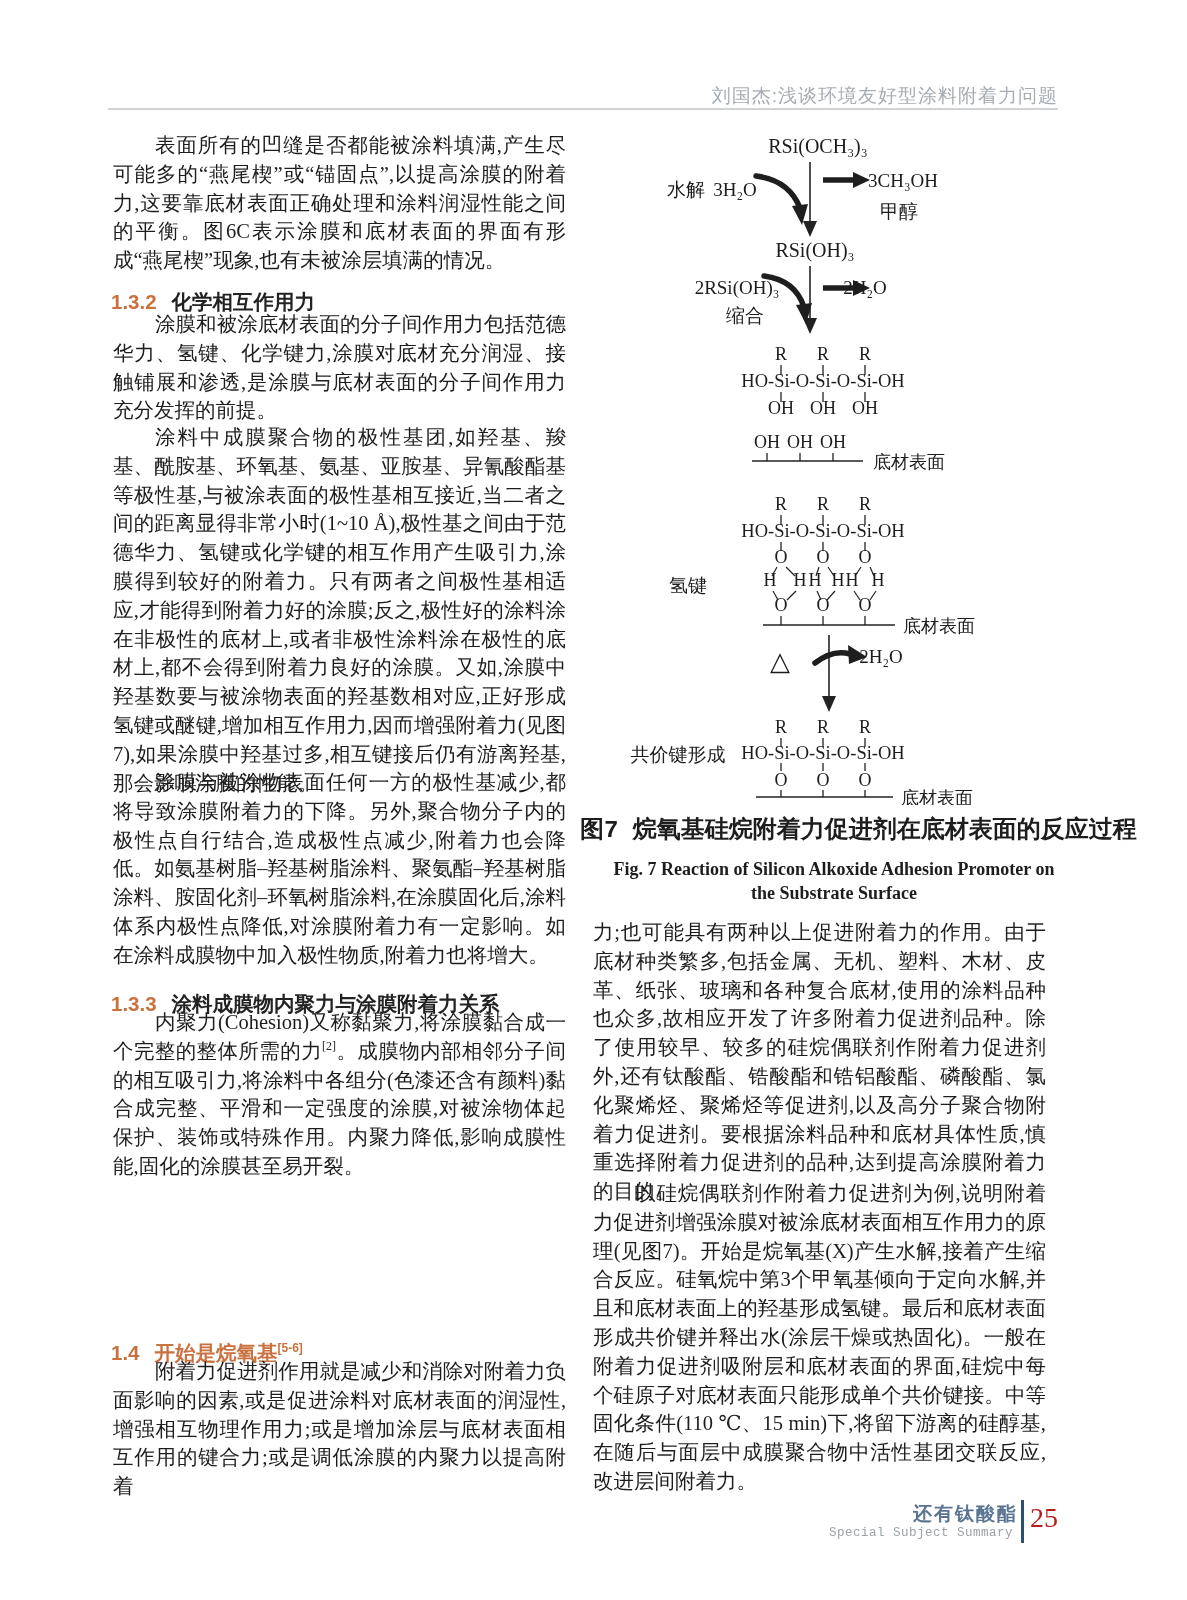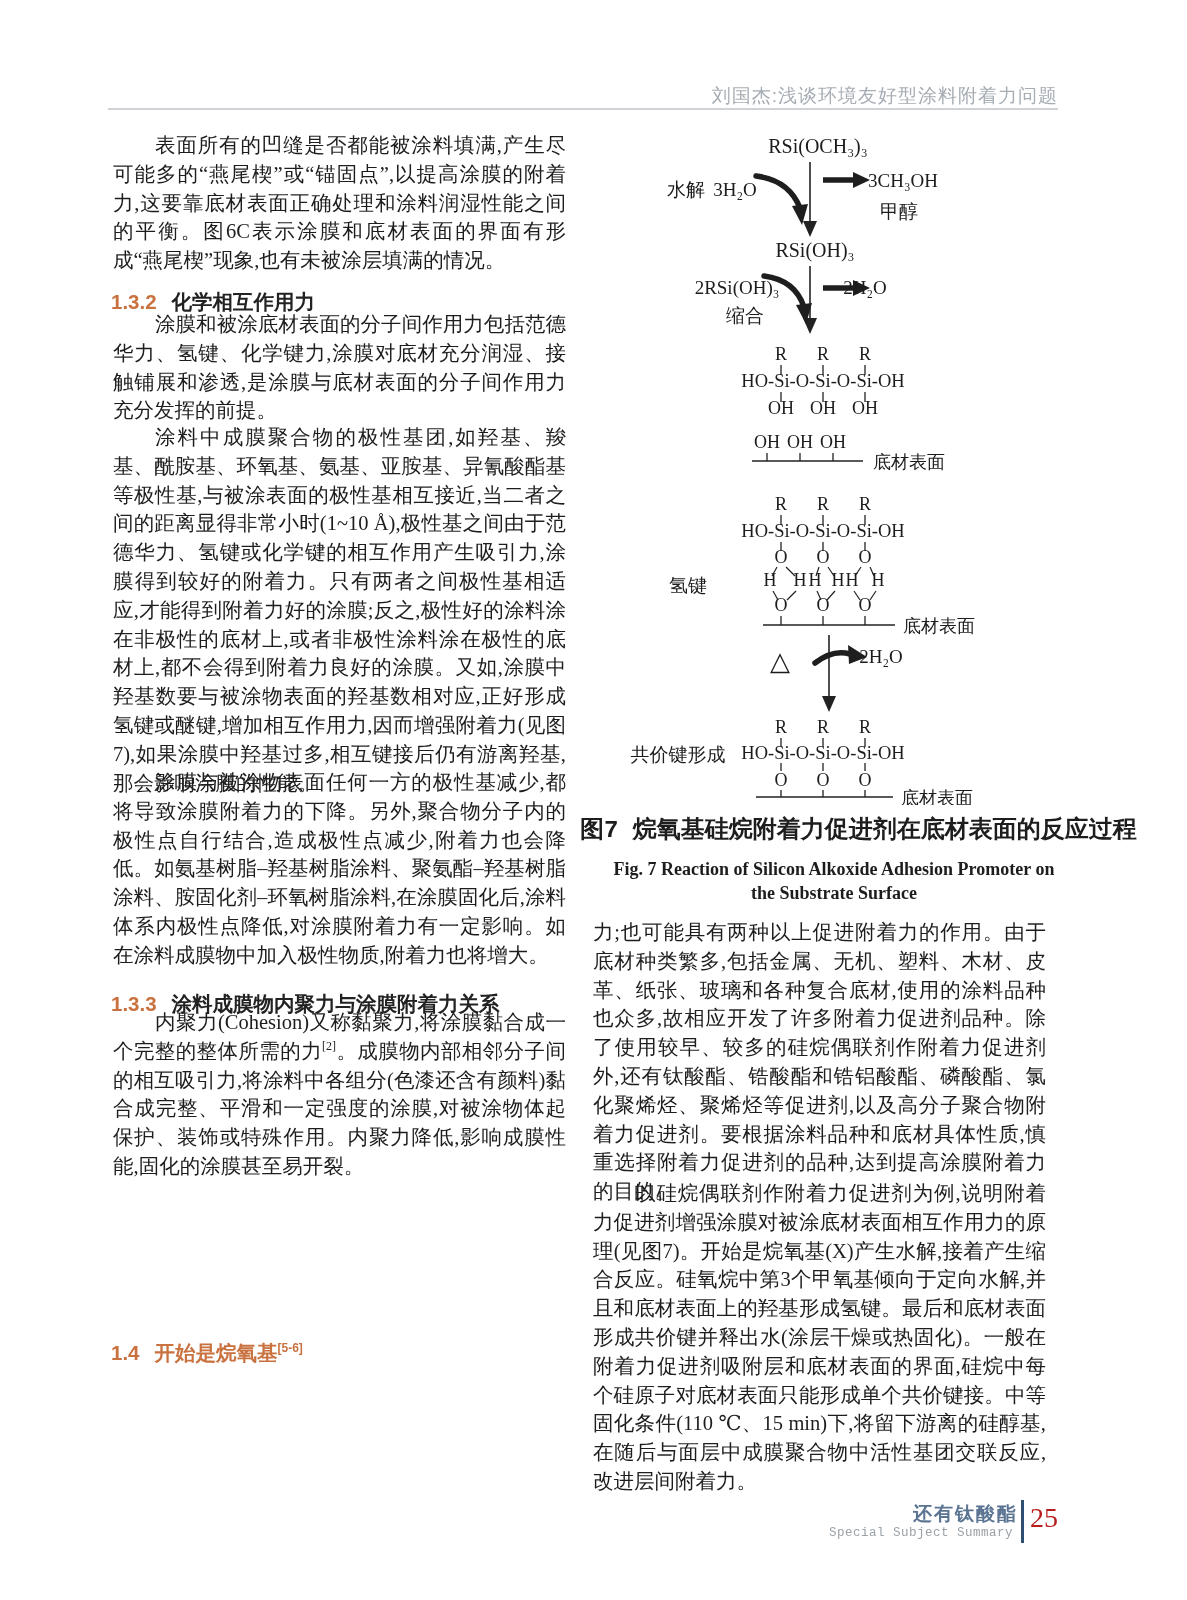--- a/index.html
+++ b/index.html
@@ -86,20 +86,21 @@
 
   <p class="para lcol indent" style="top:768px;">涂膜与被涂物表面任何一方的极性基减少,都将导致涂膜附着力的下降。另外,聚合物分子内的极性点自行结合,造成极性点减少,附着力也会降低。如氨基树脂–羟基树脂涂料、聚氨酯–羟基树脂涂料、胺固化剂–环氧树脂涂料,在涂膜固化后,涂料体系内极性点降低,对涂膜附着力有一定影响。如在涂料成膜物中加入极性物质,附着力也将增大。</p>
 
   <h3 class="h-sec" style="top:978px;"><span class="h-num">1.3.3</span><span>涂料成膜物内聚力与涂膜附着力关系</span></h3>
 
   <p class="para lcol indent" style="top:1008px;"><span>内聚力(Cohesion)又称黏聚力,将涂膜黏合成一个完整的整体所需的力</span><sup class="ref">[2]</sup><span>。成膜物内部相邻分子间的相互吸引力,将涂料中各组分(色漆还含有颜料)黏合成完整、平滑和一定强度的涂膜,对被涂物体起保护、装饰或特殊作用。内聚力降低,影响成膜性能,固化的涂膜甚至易开裂。</span></p>
 
 
   <h3 class="h-sec" style="top:1327px;"><span class="h-num">1.4</span><span class="h-orange">开始是烷氧基</span><sup class="ref h-orange">[5-6]</sup></h3>
 
+  <p class="para lcol indent" style="top:1357px;">附着力促进剂作用就是减少和消除对附着力负面影响的因素,或是促进涂料对底材表面的润湿性,增强相互物理作用力;或是增加涂层与底材表面相互作用的键合力;或是调低涂膜的内聚力以提高附着</p>
 
   <svg class="fig-svg" width="494" height="675" viewBox="0 0 494 675" font-family="&quot;Liberation Serif&quot;,&quot;DejaVu Serif&quot;,serif">
 
     <text x="225" y="23" text-anchor="middle" font-size="20">RSi(OCH₃)₃</text>
     <line x1="217" y1="32" x2="217" y2="93" stroke="#222" stroke-width="1.6"></line>
     <polygon points="210,91 224,91 217,107" fill="#222"></polygon>
     <text x="93" y="66" text-anchor="middle" font-size="19">水解</text>
     <text x="142" y="66" text-anchor="middle" font-size="19">3H₂O</text>
     <path d="M163,46 Q196,50 207,78" stroke="#1e1e1e" stroke-width="5.5" fill="none" stroke-linecap="round"></path>
     <polygon points="199,76 215,74 209,95" fill="#1e1e1e"></polygon>

